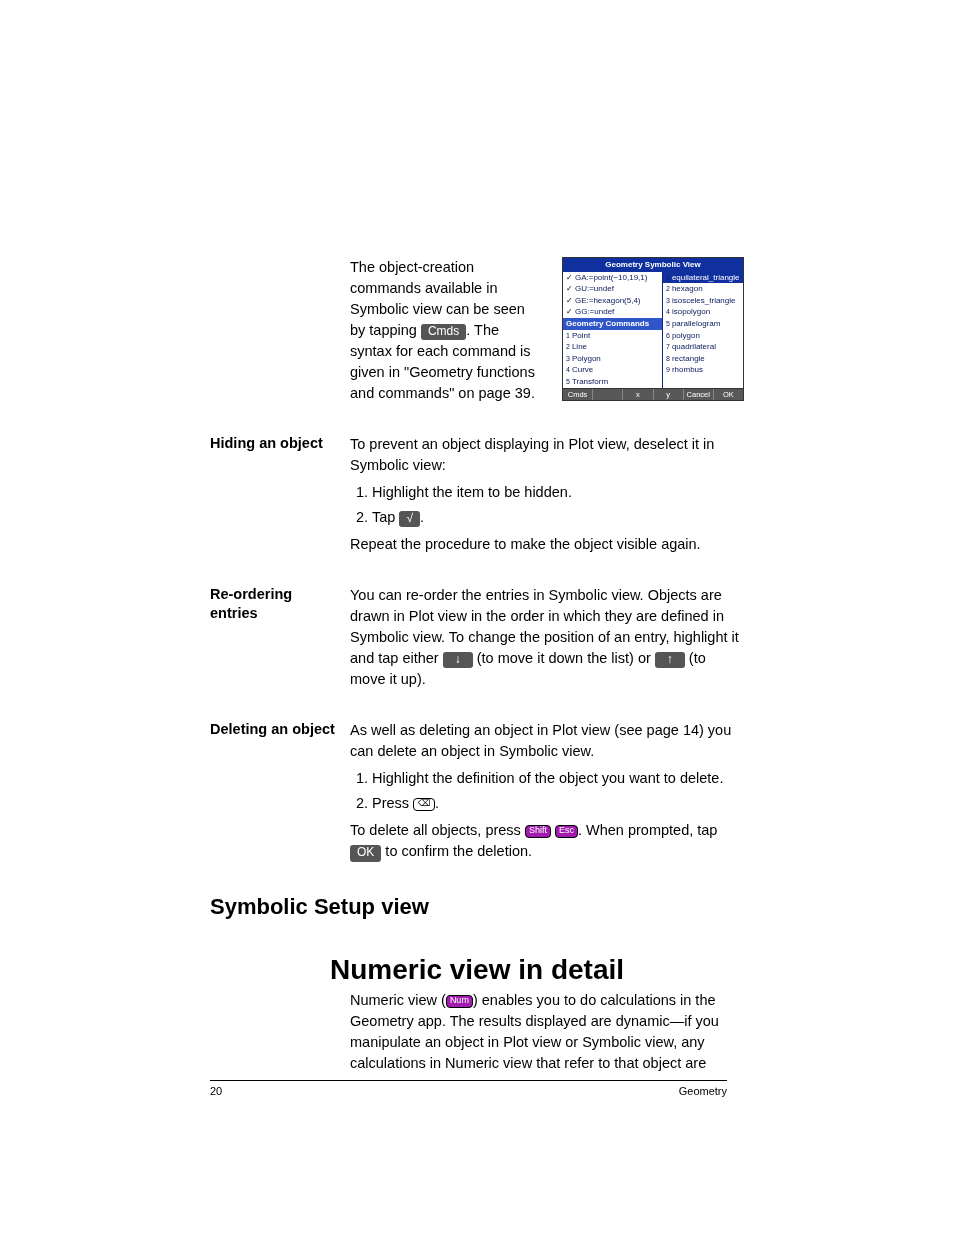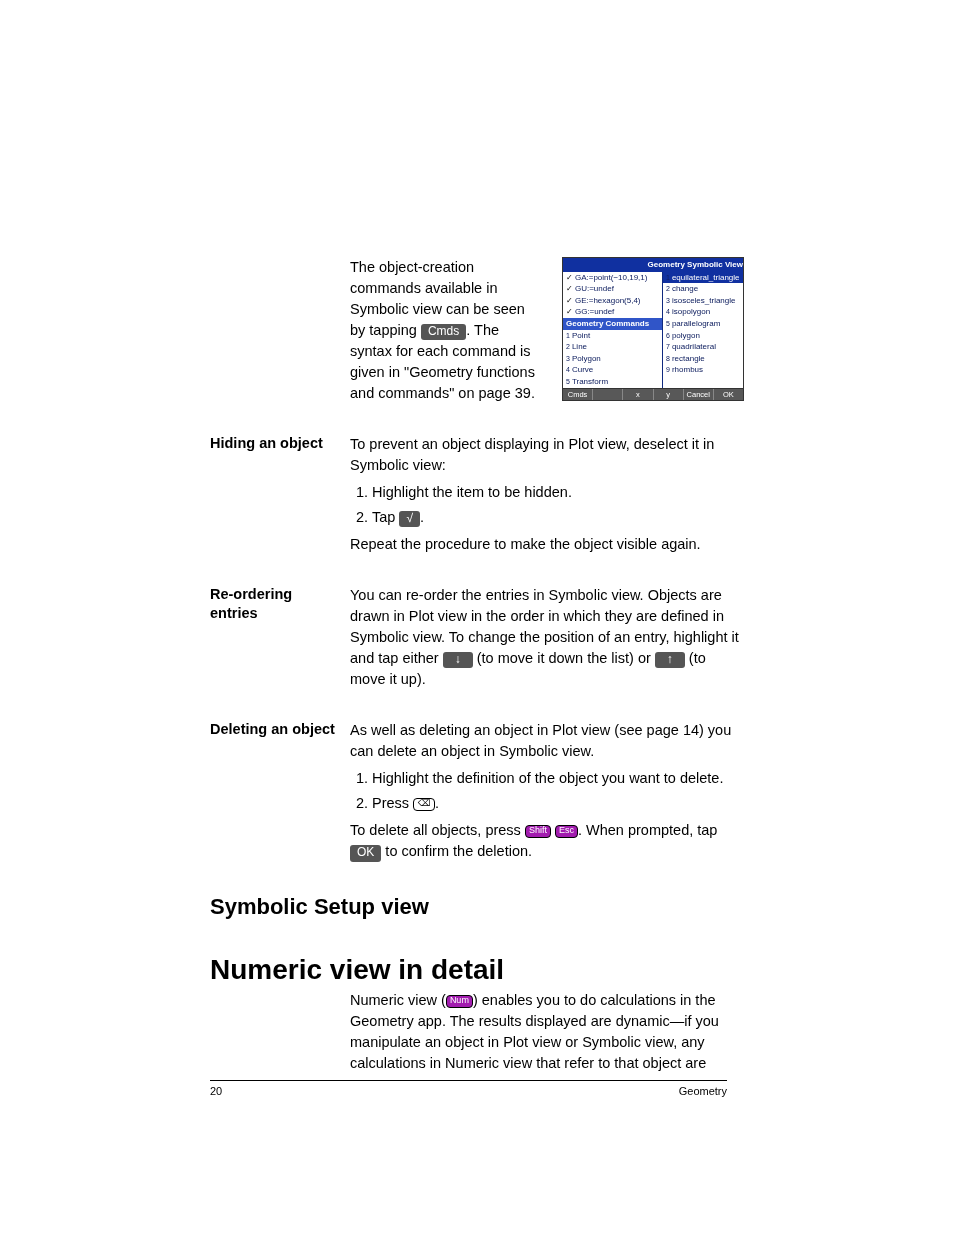--- a/index.html
+++ b/index.html
@@ -46,21 +46,21 @@
   .figure {
     flex: 0 0 180px;
     border: 1px solid #333;
     font-size: 8px;
     line-height: 1.2;
     background: #fff;
   }
   .fig-title {
     background: #1030a0;
     color: #fff;
-    text-align: right;
+    text-align: center;
     font-weight: bold;
     padding: 2px 0;
     font-size: 8px;
     position: relative;
   }
   .fig-body {
     display: flex;
   }
   .fig-left { flex: 1; }
   .fig-right { flex: 0 0 80px; border-left: 1px solid #102a80; }
@@ -141,20 +141,21 @@
   ol.steps li { margin-bottom: 4px; }
   h2.section {
     font-size: 22px;
     font-weight: bold;
     margin: 26px 0 6px 0;
   }
   h1.big-section {
     font-size: 28px;
     font-weight: bold;
     margin: 34px 0 8px 0;
+    text-align: center;
   }
   .footer {
     position: absolute;
     left: 210px;
     right: 227px;
     bottom: 160px;
     border-top: 1px solid #000;
     font-size: 11px;
     padding-top: 4px;
     display: flex;
@@ -183,21 +184,21 @@
               <div class="fig-entry chk">GG:=undef</div>
               <div class="fig-subtitle">Geometry Commands</div>
               <div class="fig-cmd" data-num="1">Point</div>
               <div class="fig-cmd" data-num="2">Line</div>
               <div class="fig-cmd" data-num="3">Polygon</div>
               <div class="fig-cmd" data-num="4">Curve</div>
               <div class="fig-cmd" data-num="5">Transform</div>
             </div>
             <div class="fig-right">
               <div class="fig-cmd sel" data-num="1">equilateral_triangle</div>
-              <div class="fig-cmd" data-num="2">change</div>
+              <div class="fig-cmd" data-num="2">hexagon</div>
               <div class="fig-cmd" data-num="3">isosceles_triangle</div>
               <div class="fig-cmd" data-num="4">isopolygon</div>
               <div class="fig-cmd" data-num="5">parallelogram</div>
               <div class="fig-cmd" data-num="6">polygon</div>
               <div class="fig-cmd" data-num="7">quadrilateral</div>
               <div class="fig-cmd" data-num="8">rectangle</div>
               <div class="fig-cmd" data-num="9">rhombus</div>
             </div>
           </div>
           <div class="fig-footer">

